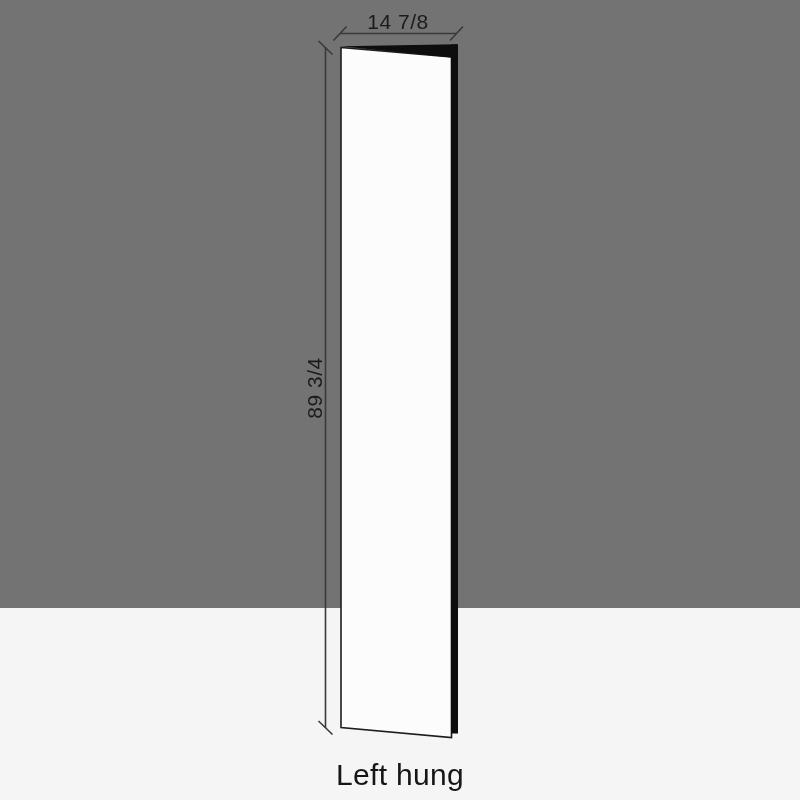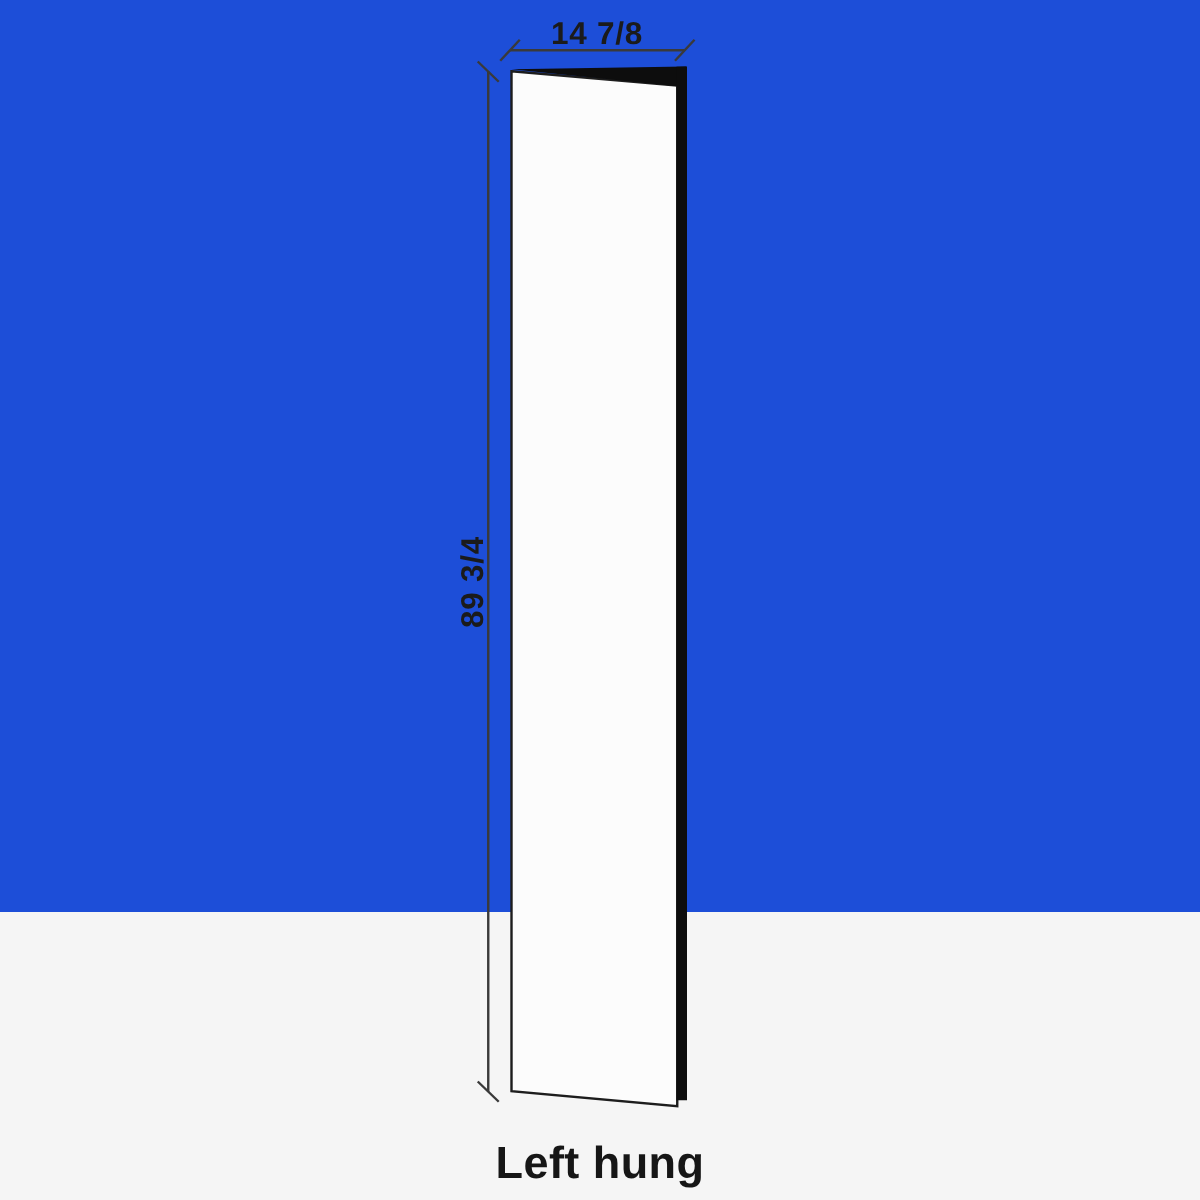--- a/index.html
+++ b/index.html
@@ -8,22 +8,21 @@
     width: 800px;
     height: 800px;
     background: #f5f5f5;
     font-family: "Liberation Sans", sans-serif;
     overflow: hidden;
   }
   .stage {
     position: relative;
     width: 800px;
     height: 608px;
-    background: #1d4ed8;
-    font-weight: bold;
+    background: #737373;
   }
   svg { display: block; }
   .dim-label {
     font-family: "Liberation Sans", sans-serif;
     font-size: 21px;
     fill: #1b1b1b;
     letter-spacing: 0.5px;
   }
   .caption-label {
     font-family: "Liberation Sans", sans-serif;

